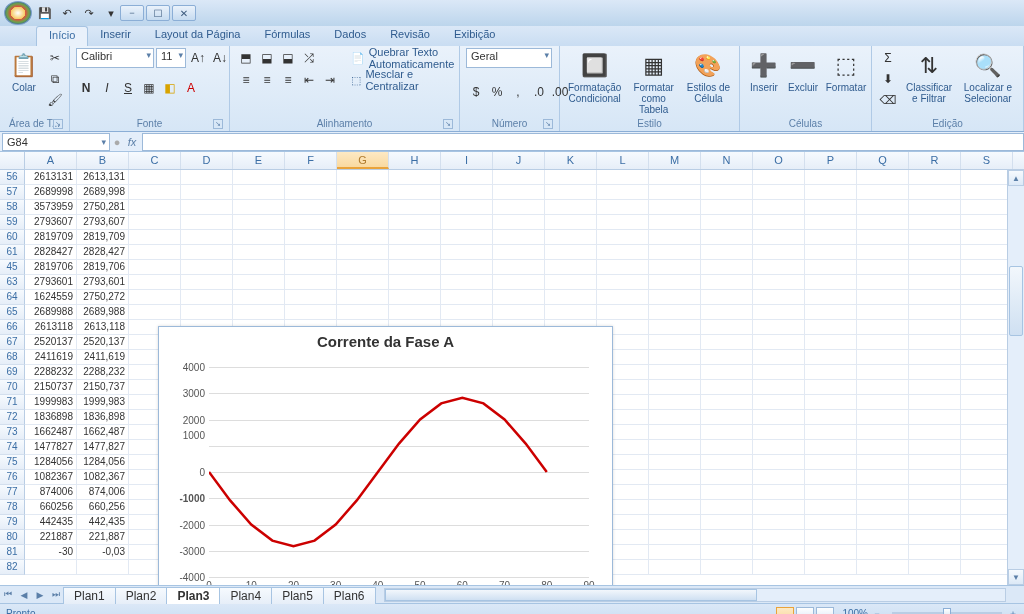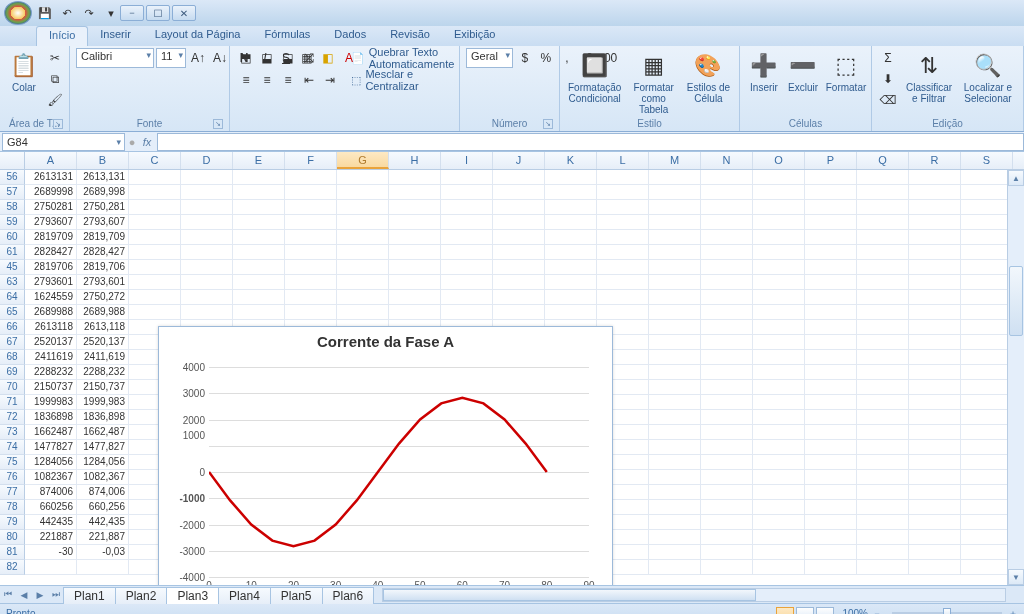--- a/index.html
+++ b/index.html
@@ -31,21 +31,21 @@
   .small-stack { display:flex; flex-direction:column; gap:1px; }
   .small-btn { width:20px; height:20px; display:flex; align-items:center; justify-content:center; cursor:pointer; border-radius:2px; font-size:12px; }
   .combo { height:20px; border:1px solid #9cb9d9; background:#fff; font-size:11px; padding:1px 14px 1px 4px; position:relative; color:#333; }
   .combo::after { content:"▾"; position:absolute; right:2px; top:1px; font-size:9px; color:#5b7fa8; }
   .toggle-row { display:flex; gap:1px; }
   .toggle-btn { width:20px; height:20px; border:1px solid transparent; display:flex; align-items:center; justify-content:center; cursor:pointer; font-size:12px; border-radius:2px; }
   .wide-btn { height:20px; border:1px solid transparent; display:flex; align-items:center; gap:4px; padding:0 4px; cursor:pointer; font-size:11px; color:#2f5b8e; border-radius:2px; }
 
   
   .fx-row { height:20px; background:#e4eefa; border-bottom:1px solid #a7c4e2; display:flex; align-items:center; }
-  .namebox { width:123px; height:18px; margin:0 2px; border:1px solid #9cb9d9; background:#fff; display:flex; align-items:center; padding:0 24px 0 4px; position:relative; font-size:11px; }
+  .namebox { width:108px; height:18px; margin:0 2px; border:1px solid #9cb9d9; background:#fff; display:flex; align-items:center; padding:0 24px 0 4px; position:relative; font-size:11px; }
   .namebox::after { content:"▾"; position:absolute; right:3px; font-size:9px; color:#5b7fa8; }
   .fx { width:20px; text-align:center; font-style:italic; color:#5b7fa8; }
   .fx-input { flex:1; height:18px; border:1px solid #9cb9d9; background:#fff; }
 
   
   .colhdr { height:18px; display:flex; background:linear-gradient(#f6fafe,#e6eef8); border-bottom:1px solid #b9cde4; }
   .selall { width:25px; border-right:1px solid #b9cde4; background:linear-gradient(#f6fafe,#e6eef8); }
   .ch { width:52px; border-right:1px solid #d3dfee; text-align:center; font-size:11px; color:#3b6ea5; line-height:17px; cursor:pointer; }
   .ch.sel { background:linear-gradient(#fde9c4,#f9d9a0); color:#b07b2e; border-bottom:2px solid #e9a33b; }
 
@@ -62,21 +62,21 @@
   .plot { position:absolute; left:50px; top:40px; width:380px; height:210px; }
   .grid-line { position:absolute; left:0; right:0; height:0; border-top:1px solid #ddd; }
   .axis-lbl-y { position:absolute; left:-38px; width:34px; text-align:right; font-size:10px; color:#555; transform:translateY(-50%); }
   .axis-lbl-x { position:absolute; bottom:-14px; font-size:10px; color:#555; transform:translateX(-50%); }
   .curve { position:absolute; inset:0; }
 
   
   .sheettabs { height:18px; background:#dbe8f7; display:flex; align-items:center; border-top:1px solid #a7c4e2; }
   .nav-btn { width:16px; height:16px; display:flex; align-items:center; justify-content:center; font-size:9px; color:#5b7fa8; cursor:pointer; }
   .stab { padding:1px 10px; font-size:12px; background:linear-gradient(#f6fafe,#e6eef8); border:1px solid #a7c4e2; border-bottom:none; margin-left:-1px; cursor:pointer; position:relative; top:1px; }
-  .stab.active { background:#fff; font-weight:normal; }
+  .stab.active { background:#fff; font-weight:bold; }
   .hscroll { flex:1; margin:0 18px 0 8px; height:14px; background:#e4eefa; border:1px solid #b9cde4; position:relative; }
   .hscroll .thumb { position:absolute; left:0; top:0; bottom:0; width:60%; background:linear-gradient(#f2f7fc,#cfe0f2); border:1px solid #a7c4e2; }
 
   
   .status { height:20px; background:linear-gradient(#dbe8f7,#c9ddf2); border-top:1px solid #a7c4e2; display:flex; align-items:center; padding:0 6px; font-size:10px; color:#3b6ea5; }
   .status .spacer { flex:1; }
   .view-btn { width:18px; height:14px; border:1px solid #9cb9d9; margin-left:2px; background:linear-gradient(#fefefe,#dce9f7); cursor:pointer; }
   .view-btn.active { background:linear-gradient(#fde9c4,#f9d9a0); border-color:#e9a33b; }
   .zoom-slider { width:110px; height:4px; background:#b9cde4; margin:0 6px; position:relative; }
   .zoom-thumb { position:absolute; left:50%; top:-4px; width:8px; height:12px; background:linear-gradient(#fefefe,#cfe0f2); border:1px solid #8baed6; transform:translateX(-50%); }
@@ -132,21 +132,21 @@
       <div class="small-stack">
         <div class="small-btn">✂</div>
         <div class="small-btn">⧉</div>
         <div class="small-btn">🖌</div>
       </div>
     </div>
     <div class="group-label"><span>Área de T...</span><div class="launcher">↘</div></div>
   </div>
 
   <div class="group" style="width:160px">
-    <div class="group-body" style="flex-direction:row;gap:4px">
+    <div class="group-body" style="flex-direction:column;gap:10px">
       <div style="display:flex;gap:2px">
         <div class="combo" style="width:78px">Calibri</div>
         <div class="combo" style="width:30px">11</div>
         <div class="toggle-btn">A↑</div>
         <div class="toggle-btn">A↓</div>
       </div>
       <div class="toggle-row">
         <div class="toggle-btn">
             <b>N</b>
           </div>
@@ -185,24 +185,25 @@
         <div class="wide-btn">
             <span>📄</span>
             <span>Quebrar Texto Automaticamente</span>
           </div>
         <div class="wide-btn">
             <span>⬚</span>
             <span>Mesclar e Centralizar</span>
           </div>
       </div>
     </div>
+    <div class="group-label"><span>Alinhamento</span><div class="launcher">↘</div></div>
   </div>
 
   <div class="group" style="width:100px">
-    <div class="group-body" style="gap:2px">
+    <div class="group-body" style="flex-direction:column;gap:14px">
       <div class="combo" style="width:86px">Geral</div>
       <div class="toggle-row">
         <div class="toggle-btn">$</div>
         <div class="toggle-btn">%</div>
         <div class="toggle-btn">,</div>
         <div class="toggle-btn">.0</div>
         <div class="toggle-btn">.00</div>
       </div>
     </div>
     <div class="group-label"><span>Número</span><div class="launcher">↘</div></div>
@@ -337,21 +338,21 @@
         <div class="cell"></div>
         <div class="cell"></div>
         <div class="cell"></div>
         <div class="cell"></div>
         <div class="cell"></div>
         <div class="cell"></div>
         <div class="cell"></div>
       </div>
       <div class="row">
         <div class="rh">58</div>
-        <div class="cell">2750281</div>
+        <div class="cell">3573959</div>
         <div class="cell">2750,281</div>
         <div class="cell"></div>
         <div class="cell"></div>
         <div class="cell"></div>
         <div class="cell"></div>
         <div class="cell"></div>
         <div class="cell"></div>
         <div class="cell"></div>
         <div class="cell"></div>
         <div class="cell"></div>

